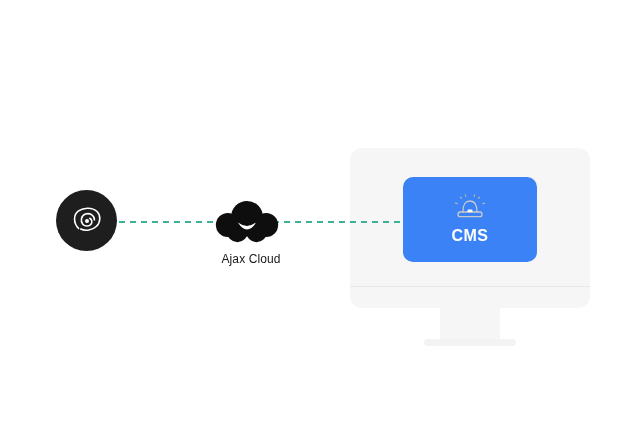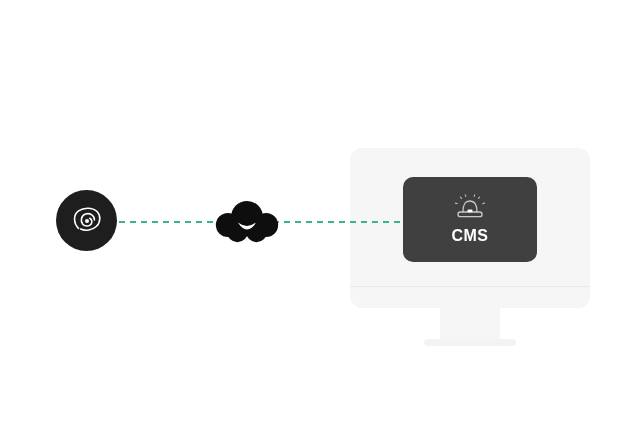--- a/index.html
+++ b/index.html
@@ -81,21 +81,21 @@
     letter-spacing: 0.1px;
   }
   .space-label { left: 36px;  top: 252px; width: 100px; }
   .cloud-label { left: 197px; top: 252px; width: 108px; }
 
   
   .cms-box {
     position: absolute;
     left: 403px; top: 177px;
     width: 134px; height: 85px;
-    background: #404040;
+    background: #3b82f6;
     border-radius: 10px;
     display: flex;
     flex-direction: column;
     align-items: center;
     justify-content: center;
     gap: 7px;
   }
   .cms-label {
     color: #ffffff;
     font-size: 16px;
@@ -131,20 +131,21 @@
   <svg class="cloud-svg" width="64" height="46" viewBox="0 0 66 48">
     <g fill="#0e0e0e">
       <circle cx="13" cy="26" r="12.5"></circle>
       <circle cx="33" cy="17.5" r="16.5"></circle>
       <circle cx="53" cy="26" r="12.5"></circle>
       <circle cx="23" cy="33" r="11"></circle>
       <circle cx="43" cy="33" r="11"></circle>
     </g>
     <path d="M 23.5 23.5 Q 33 30.5 42.5 23.5 Q 33 38 23.5 23.5 Z" fill="#ffffff"></path>
   </svg>
+  <div class="node-label cloud-label">Ajax Cloud</div>
 
   <div class="cms-box">
     <svg width="38" height="26" viewBox="0 0 38 26">
       <g fill="none" stroke="#c9c9c9" stroke-width="1.3" stroke-linecap="round">
         <rect x="7" y="18" width="24" height="4.6" rx="2.2"></rect>
         <path d="M 12 18 C 12 10 14.5 7 19 7 C 23.5 7 26 10 26 18"></path>
       </g>
       <rect x="16.4" y="15.6" width="5.2" height="2.6" rx="1.3" fill="#ffffff"></rect>
       <g stroke="#b5b5b5" stroke-width="1.2" stroke-linecap="round">
         <line x1="10.6" y1="4.4" x2="9.4" y2="3.2"></line>

